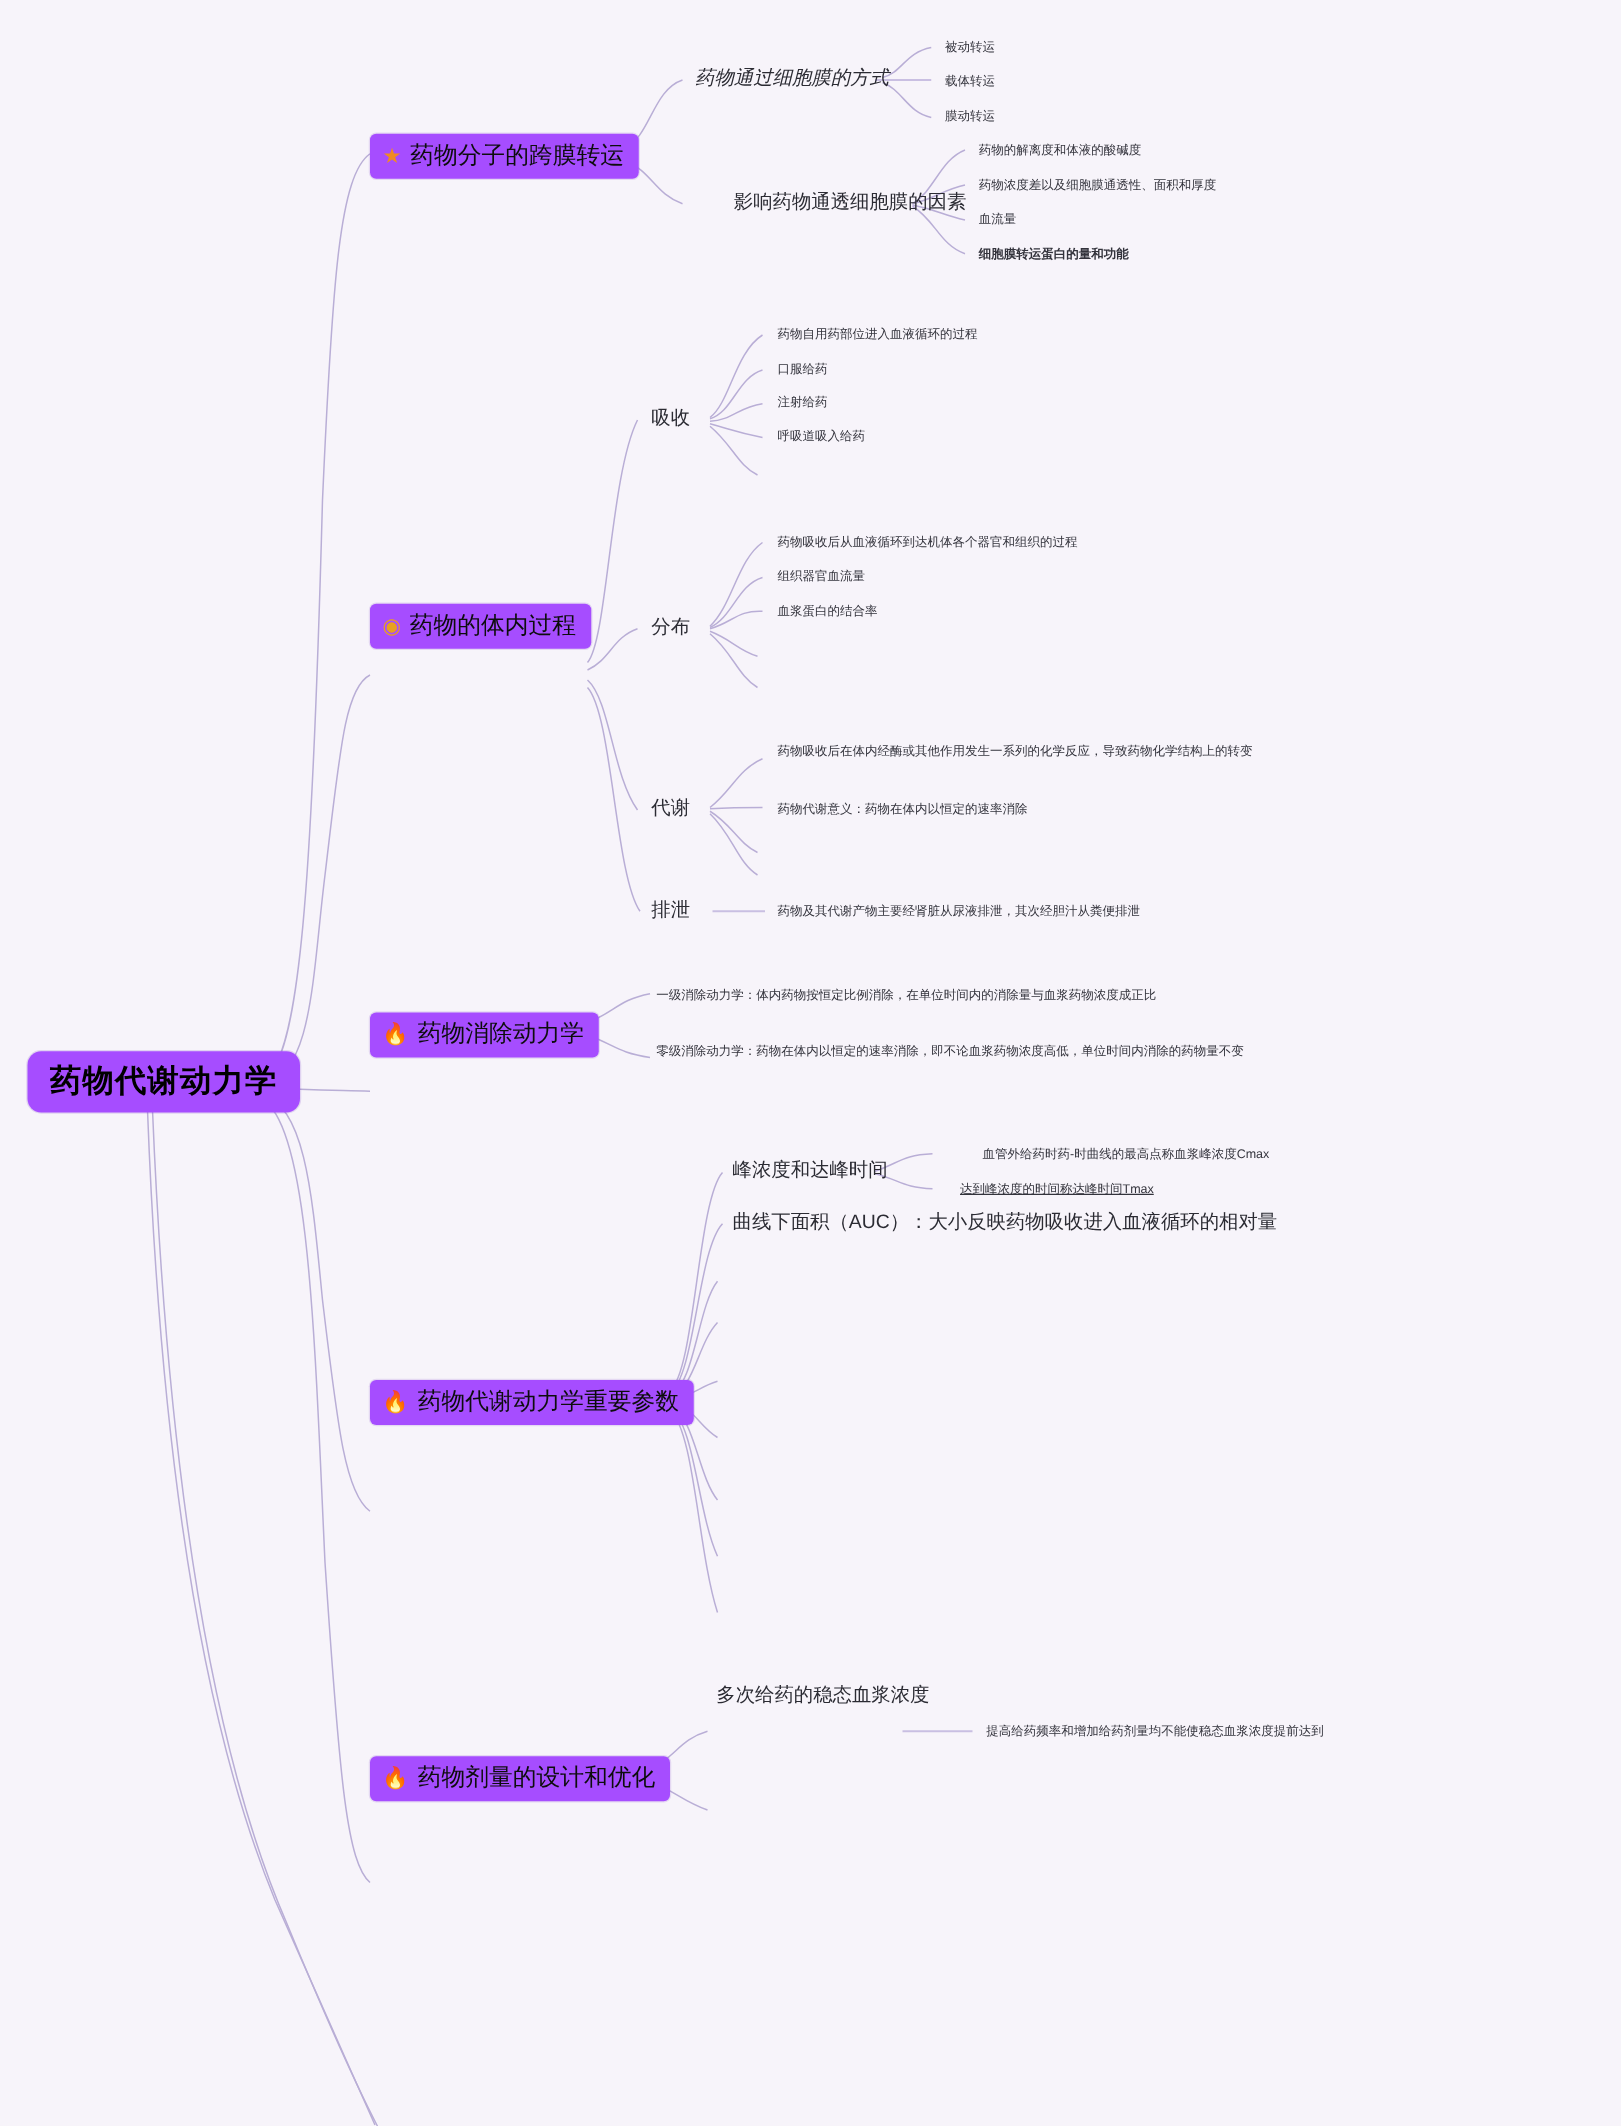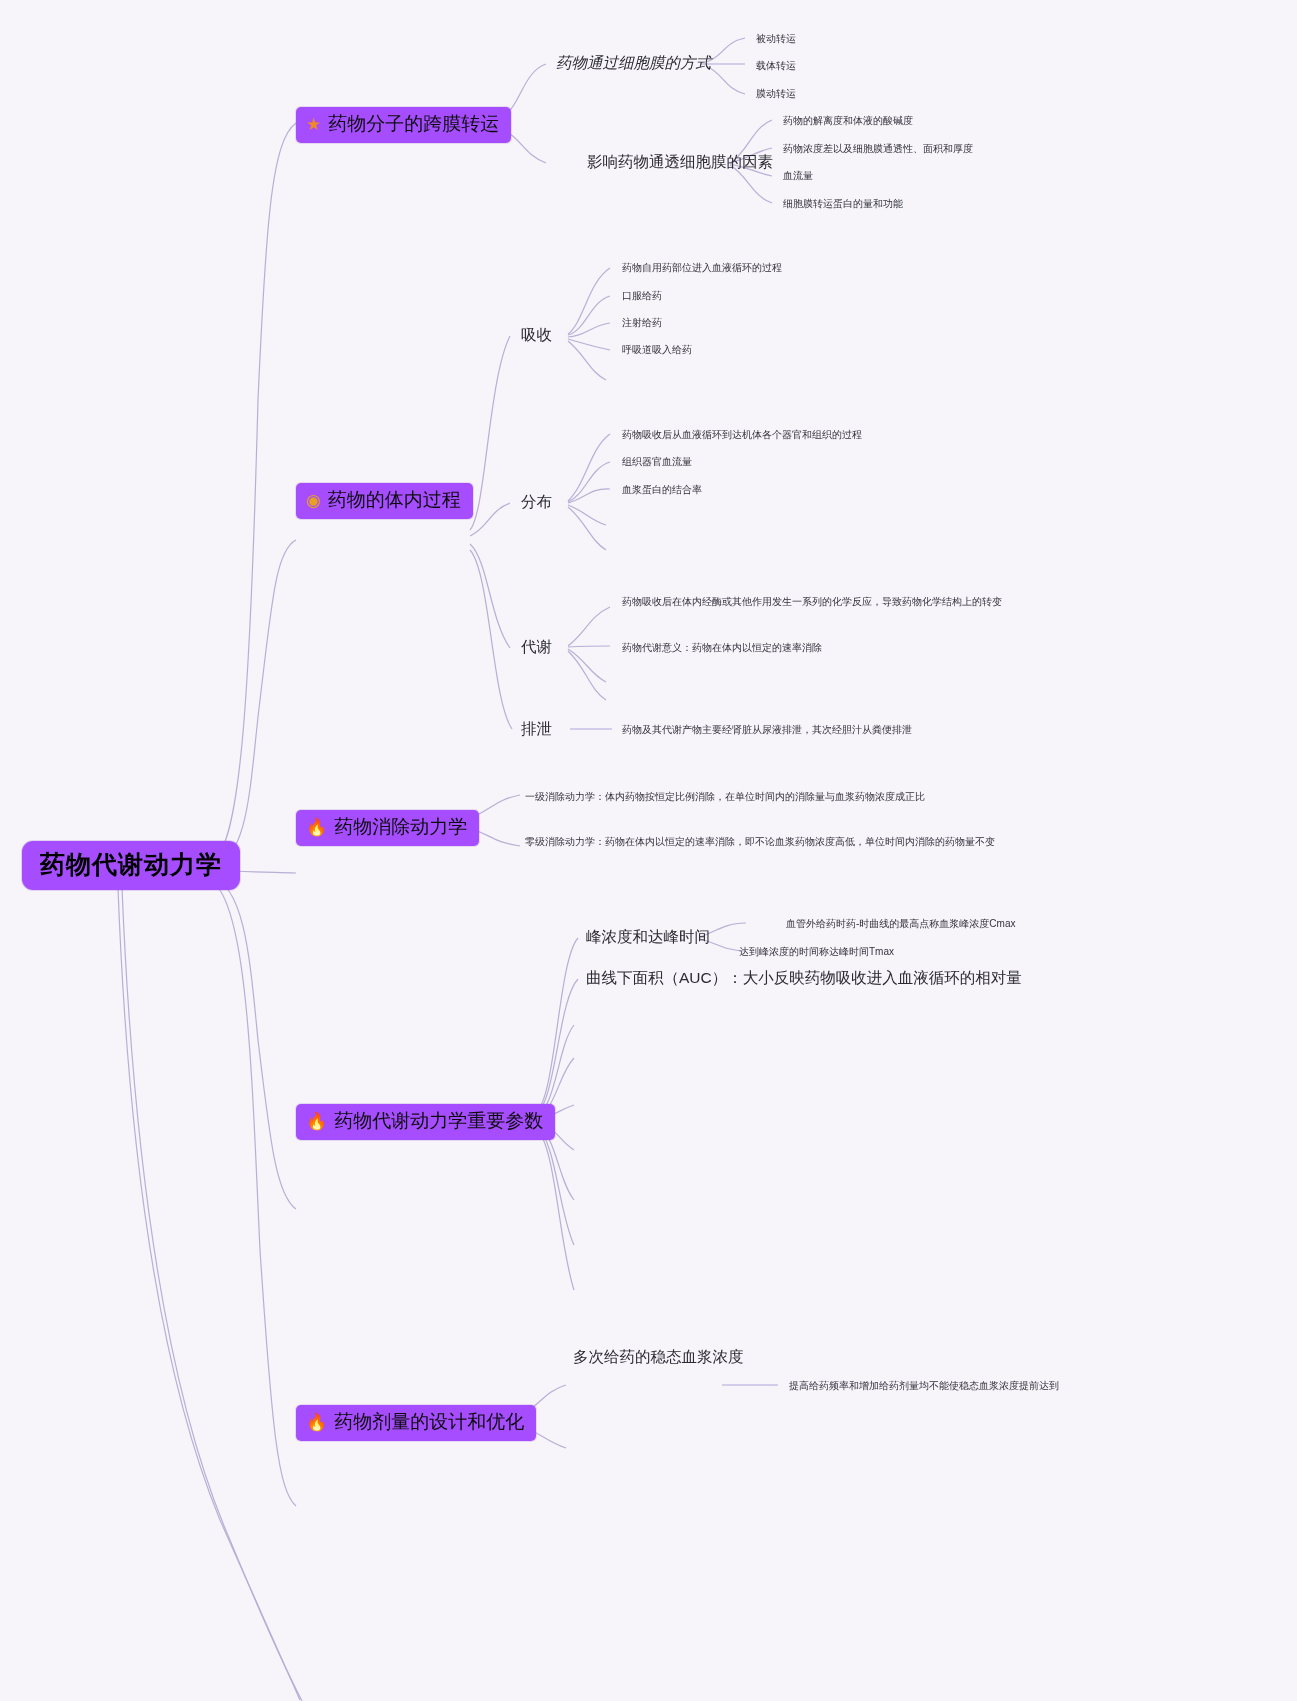--- a/index.html
+++ b/index.html
@@ -153,21 +153,21 @@
   </div>
   <div class="node t3" style="left:783px;top:109px;">
     <span>药物的解离度和体液的酸碱度</span>
   </div>
   <div class="node t3" style="left:783px;top:137px;">
     <span>药物浓度差以及细胞膜通透性、面积和厚度</span>
   </div>
   <div class="node t3" style="left:783px;top:164px;">
     <span>血流量</span>
   </div>
-  <div class="node t3" style="left:783px;top:192px;">
+  <div class="node t3" style="left:783px;top:192px;font-weight:bold;">
     <span>细胞膜转运蛋白的量和功能</span>
   </div>
 
   <div class="node branch" style="left:296px;top:483px;">
     <span class="ico medal">◉</span>
     <span>药物的体内过程</span>
   </div>
 
   <div class="node t2" style="left:521px;top:324px;">
     <span>吸收</span>
@@ -229,21 +229,21 @@
   <div class="node branch" style="left:296px;top:1104px;">
     <span class="ico flame-blue">🔥</span>
     <span>药物代谢动力学重要参数</span>
   </div>
   <div class="node t2" style="left:586px;top:926px;">
     <span>峰浓度和达峰时间</span>
   </div>
   <div class="node t3" style="left:786px;top:912px;">
     <span>血管外给药时药-时曲线的最高点称血浆峰浓度Cmax</span>
   </div>
-  <div class="node t3" style="left:739px;top:940px;">
+  <div class="node t3" style="left:768px;top:940px;text-decoration:underline;">
     <span>达到峰浓度的时间称达峰时间Tmax</span>
   </div>
   <div class="node t2" style="left:586px;top:967px;">
     <span>曲线下面积（AUC）：大小反映药物吸收进入血液循环的相对量</span>
   </div>
 
   <div class="node branch" style="left:296px;top:1405px;">
     <span class="ico flame-red">🔥</span>
     <span>药物剂量的设计和优化</span>
   </div>

